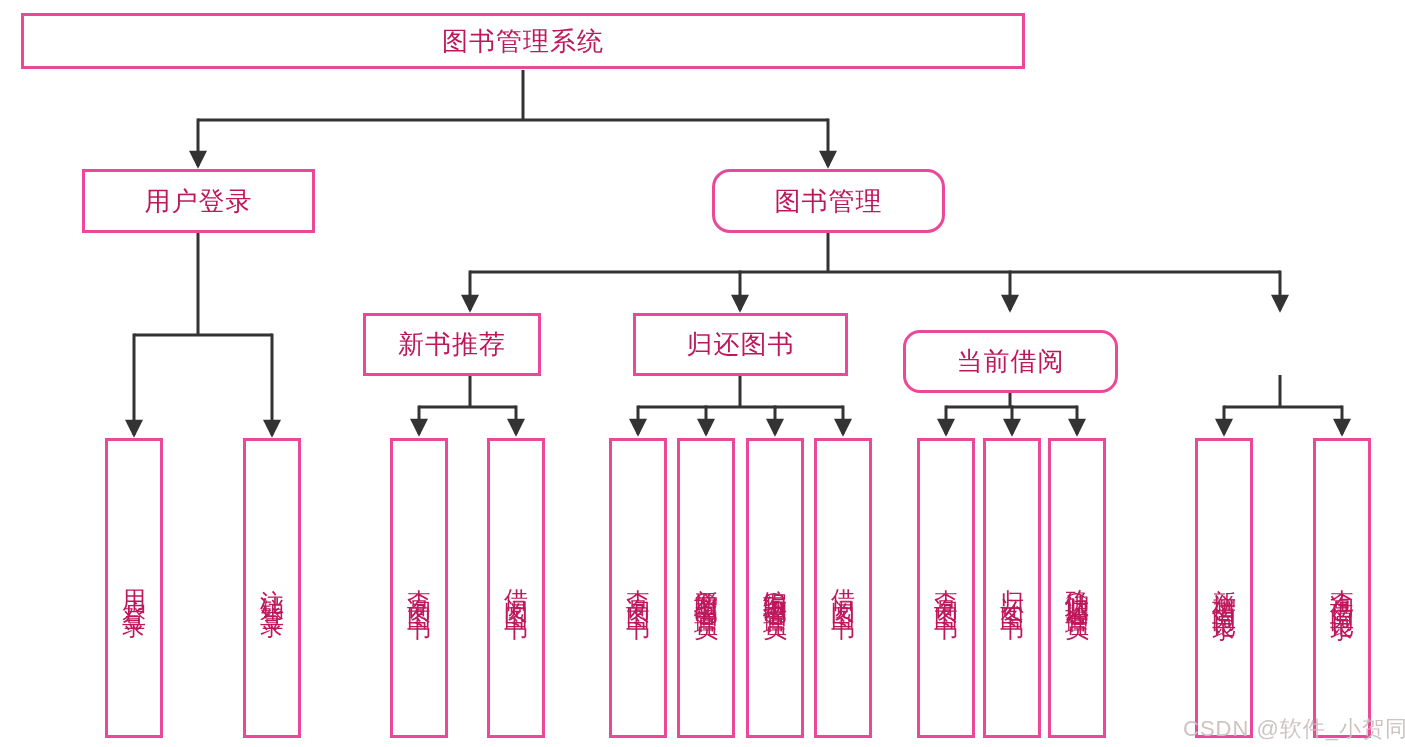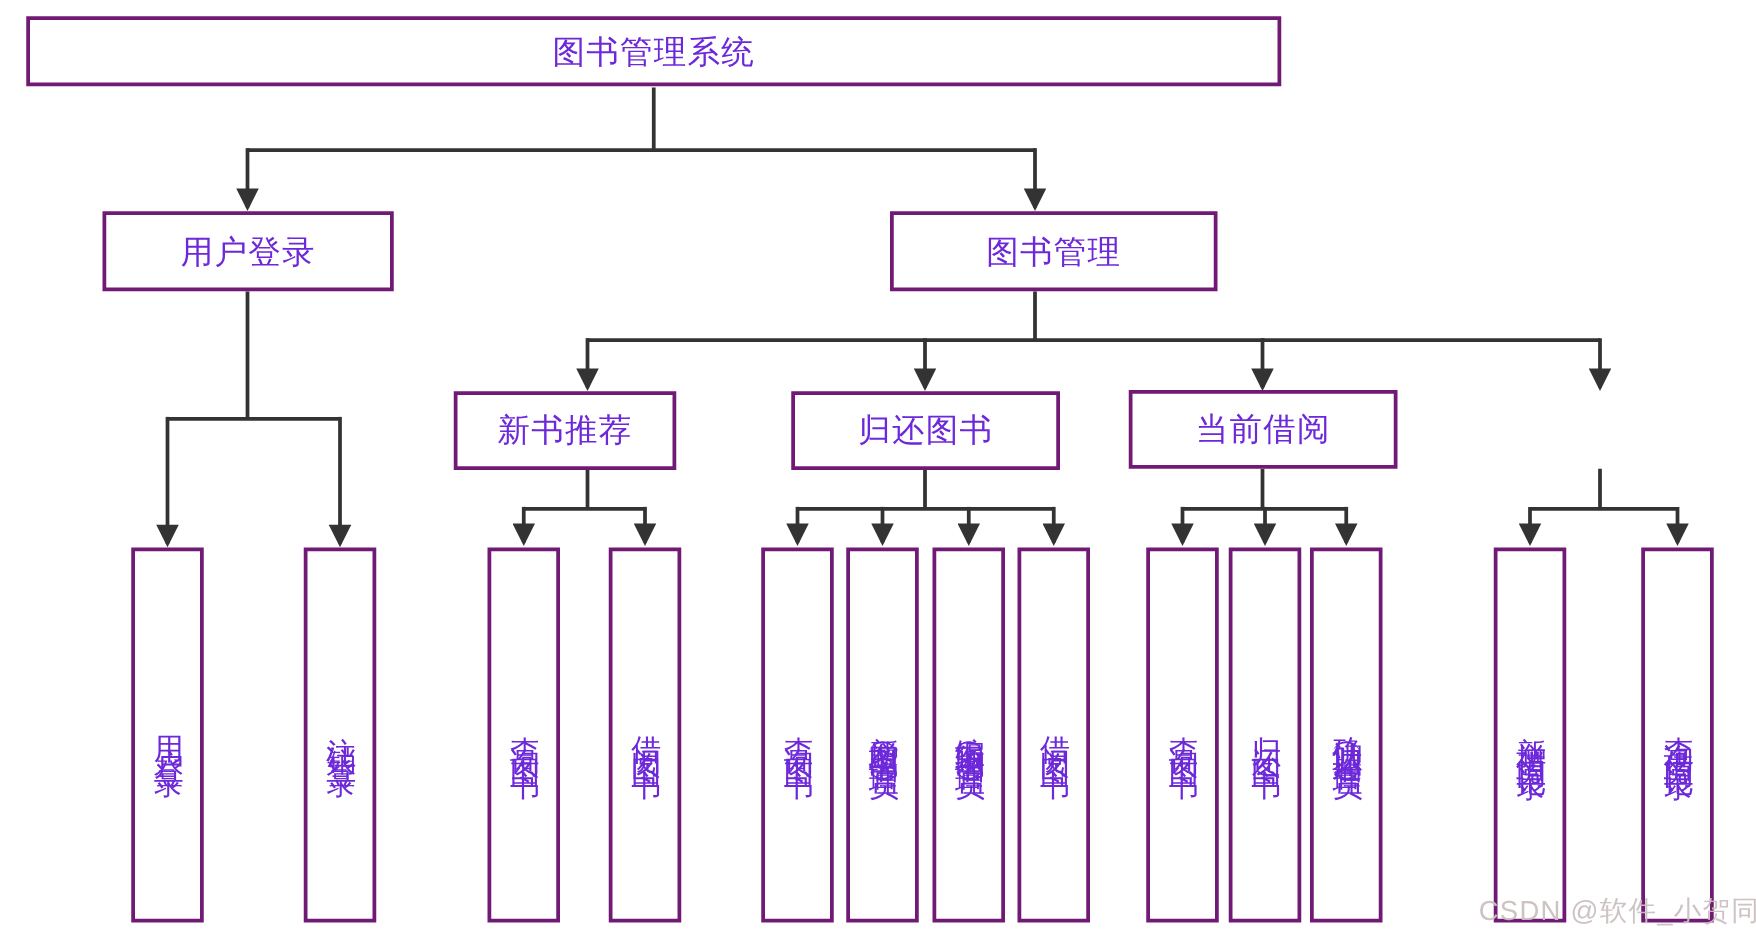--- a/index.html
+++ b/index.html
@@ -7,43 +7,43 @@
     position:relative;
     width:1405px;height:747px;
     background:#ffffff;
     font-family:"Liberation Sans","DejaVu Sans",sans-serif;
     overflow:hidden;
   }
   .connectors{position:absolute;left:0;top:0;z-index:0;}
   .node{
     position:absolute;
     box-sizing:border-box;
-    border:3px solid #701a75;
+    border:3px solid #ec4899;
     background:#ffffff;
-    color:#6d28d9;
+    color:#be185d;
     display:flex;align-items:center;justify-content:center;
     z-index:1;
   }
   .hbox{font-size:26px;letter-spacing:1px;white-space:nowrap;}
   .vbox{
     writing-mode:vertical-rl;
     text-orientation:mixed;
     font-size:24px;
     white-space:nowrap;
   }
   .len4{letter-spacing:9px;}
   .len6{letter-spacing:6px;}
   .len9{letter-spacing:4px;}
   
   .n-root{left:21px;top:13px;width:1004px;height:56px;}
   .n-user-login{left:82px;top:169px;width:233px;height:64px;}
-  .n-book-mgmt{left:712px;top:169px;width:262px;height:64px;}
+  .n-book-mgmt{left:712px;top:169px;width:233px;height:64px;border-radius:18px;}
   .n-new-book-rec{left:363px;top:313px;width:178px;height:63px;}
   .n-book-borrow{left:633px;top:313px;width:215px;height:63px;}
-  .n-current-borrow{left:903px;top:312px;width:215px;height:63px;}
+  .n-current-borrow{left:903px;top:330px;width:215px;height:63px;border-radius:17px;}
   .n-borrow-record{left:1173px;top:313px;width:215px;height:63px;}
   .leaf{top:438px;width:58px;height:300px;}
   .l-1{left:105px;} .l-2{left:243px;}
   .l-3{left:390px;} .l-4{left:487px;}
   .l-5{left:609px;} .l-6{left:677px;} .l-7{left:746px;} .l-8{left:814px;}
   .l-9{left:917px;} .l-10{left:983px;} .l-11{left:1048px;}
   .l-12{left:1195px;} .l-13{left:1313px;}
   .watermark{
     position:absolute;left:1183px;top:714px;
     font-size:22px;color:#cbc0c0;letter-spacing:1px;

